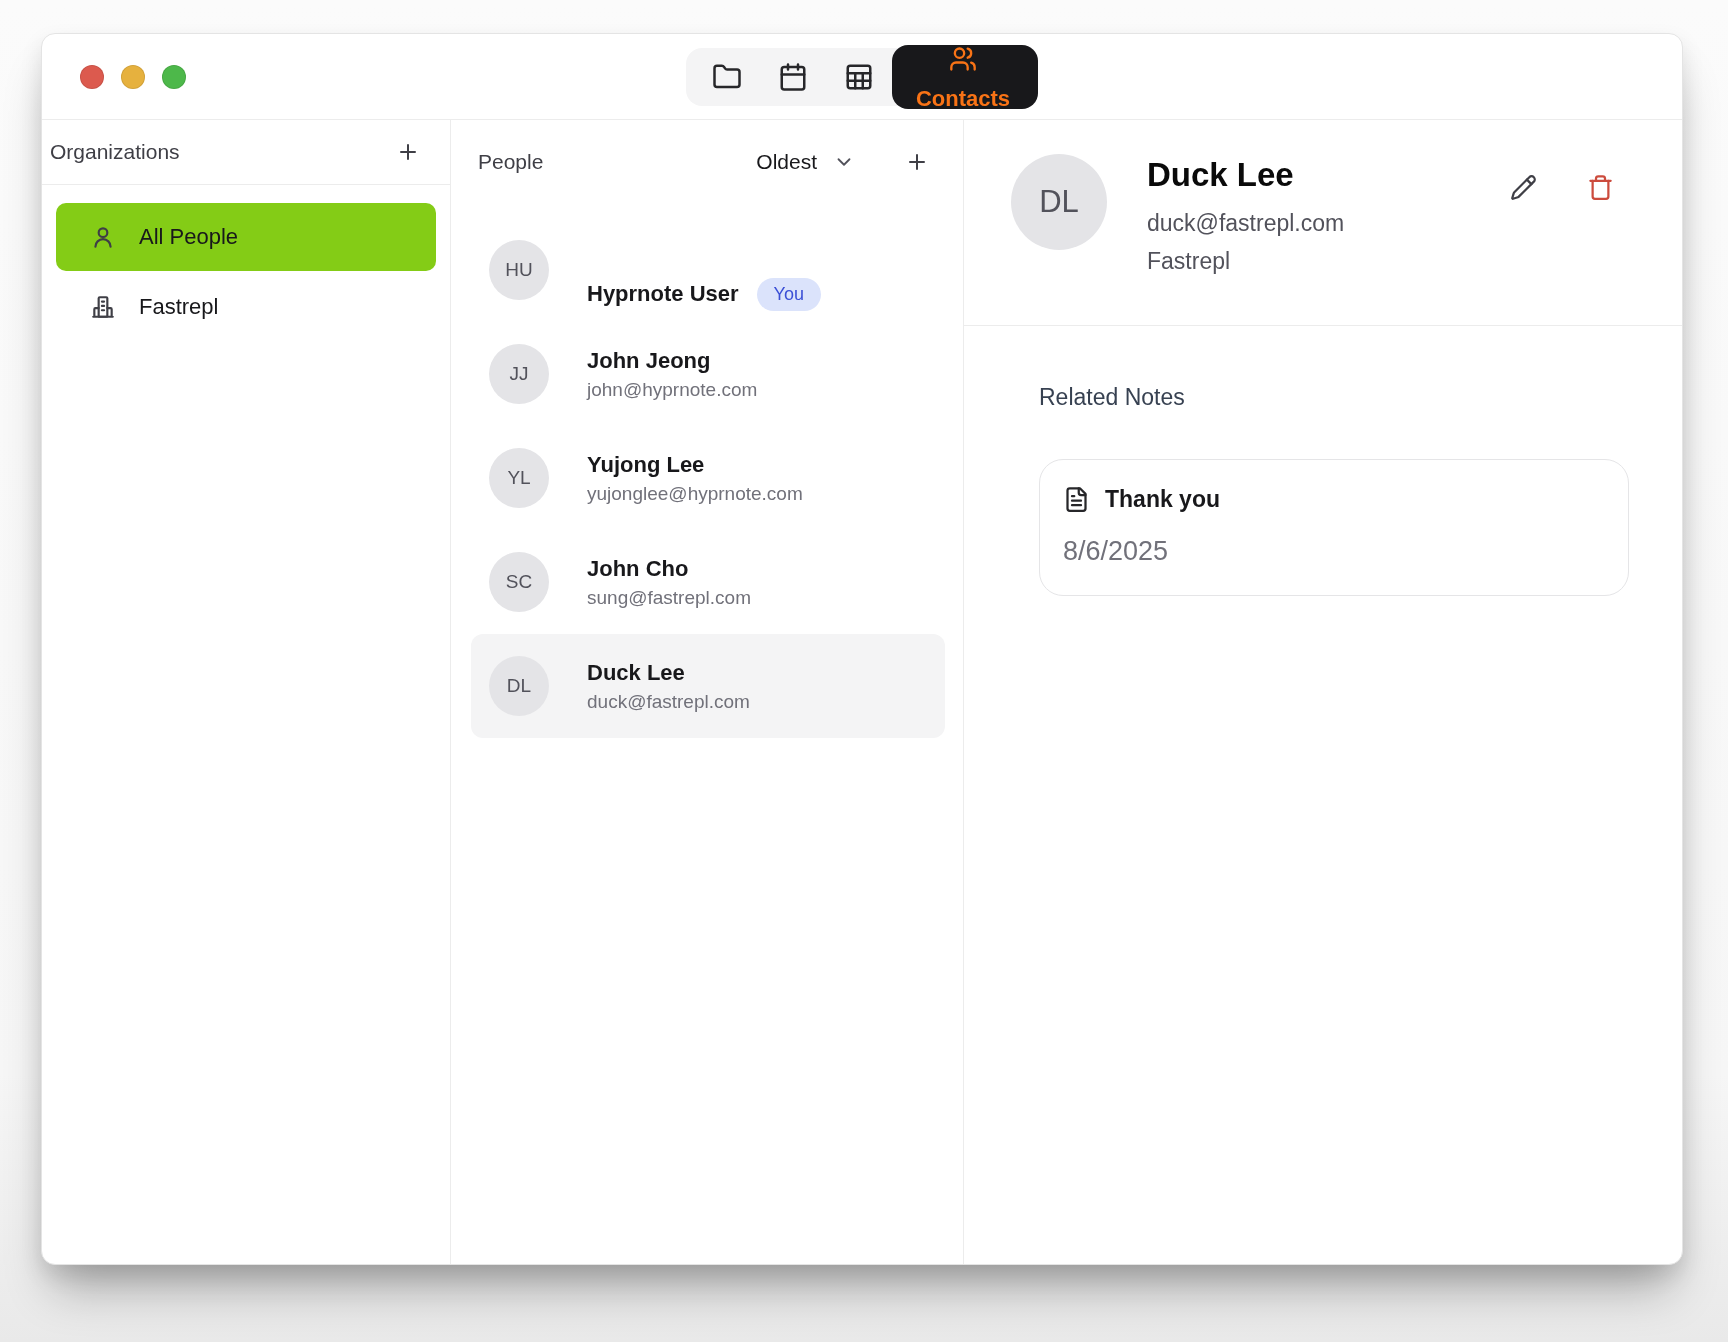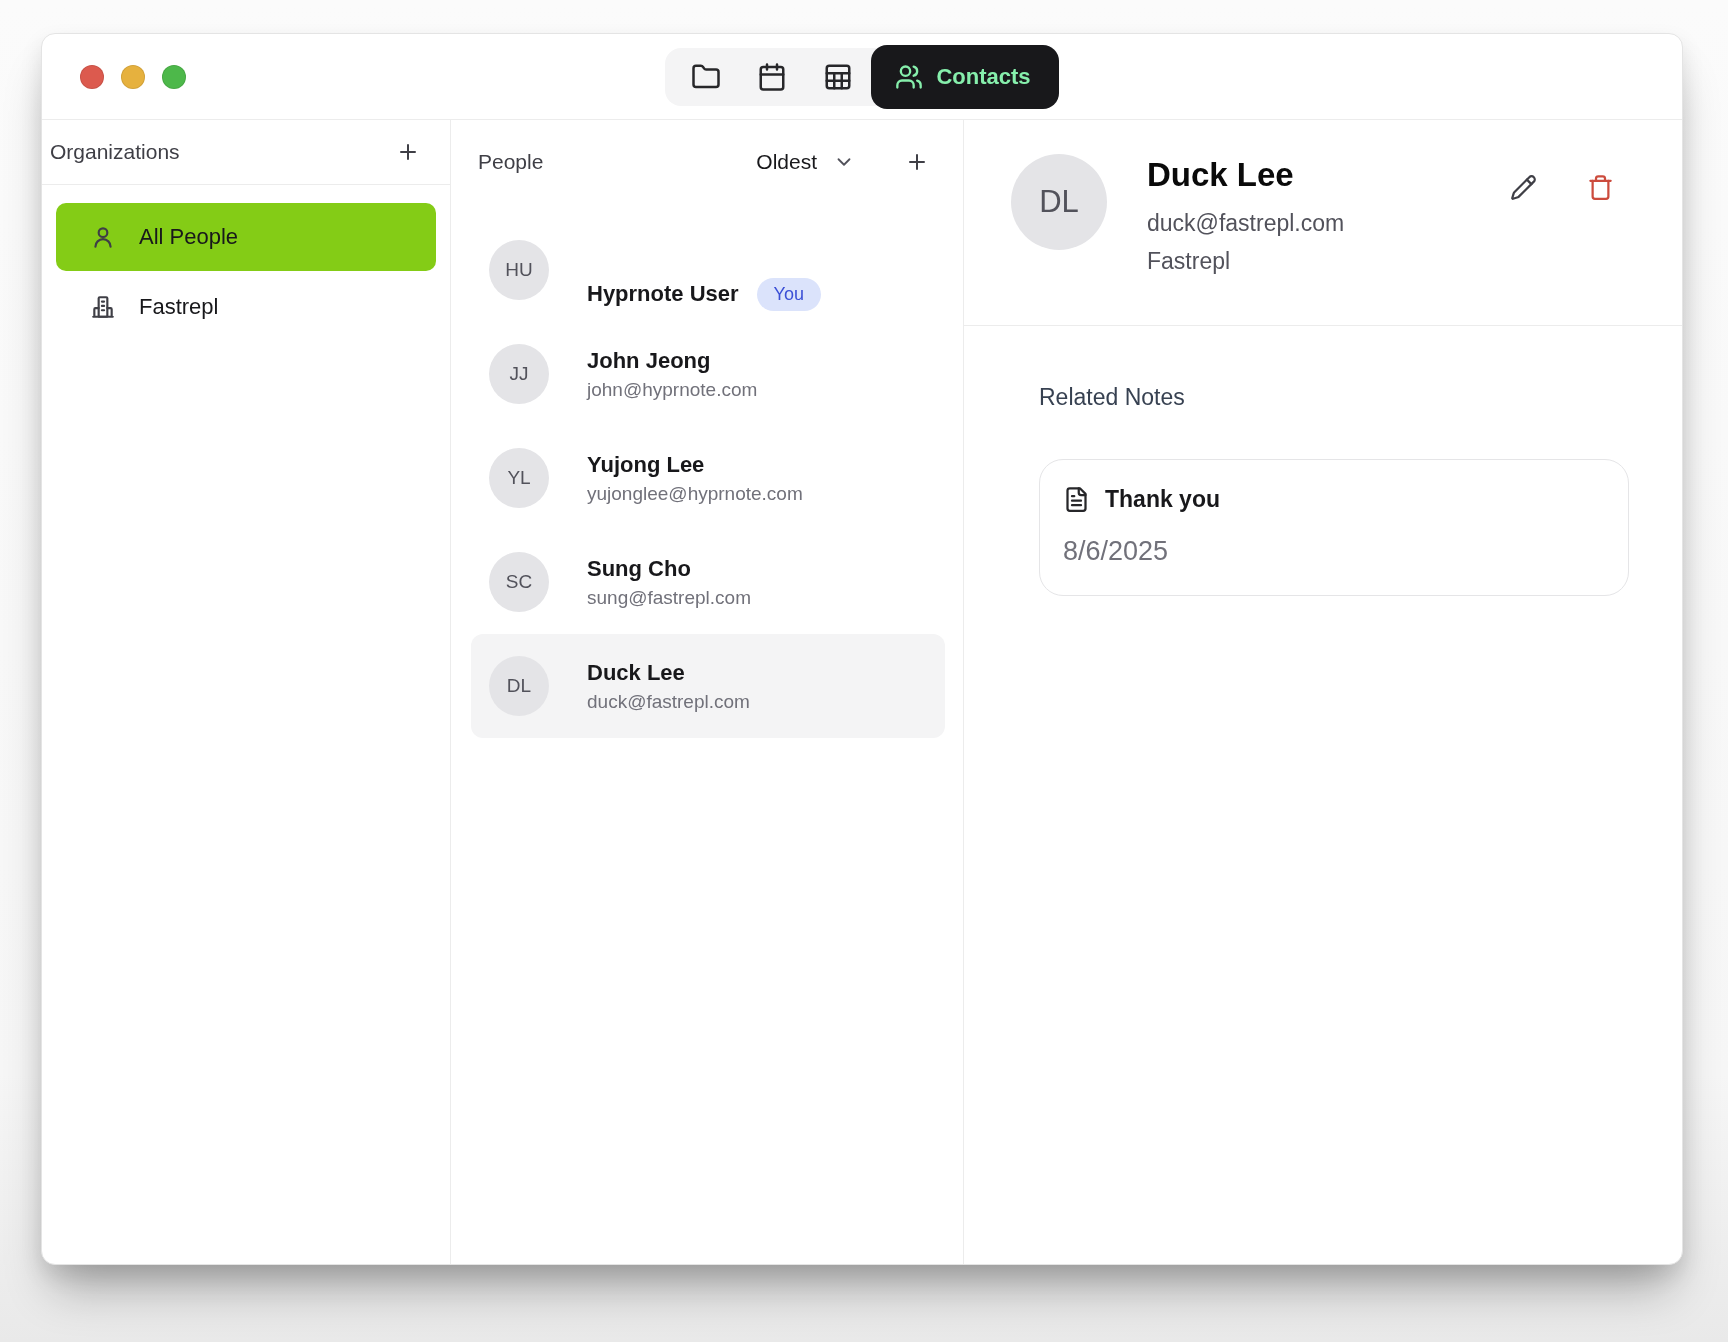--- a/index.html
+++ b/index.html
@@ -22,23 +22,23 @@
   .traffic { position:absolute; left:38px; top:50%; transform:translateY(-50%); display:flex; gap:17px; }
   .light { width:24px; height:24px; border-radius:50%; box-shadow:inset 0 0 0 1px rgba(0,0,0,0.09); }
   .light.red { background:#dc5a4e; }
   .light.yellow { background:#e6b13e; }
   .light.green { background:#4db84a; }
   .tabgroup { background:#f4f4f5; border-radius:16px; height:58px; display:flex; align-items:center; padding-left:8px; }
   .tabbtn { width:66px; height:58px; display:flex; align-items:center; justify-content:center; background:transparent; border:none; cursor:pointer; color:#27272a; }
   .tabbtn svg { width:30px; height:30px; }
   .contacts-pill {
     height:64px; margin:-3px 0; border:none; cursor:pointer;
-    background:#18181b; color:#86efac; border-radius:16px;
+    background:#18181b; color:#f97316; border-radius:16px;
     display:flex; align-items:center; gap:13px; padding:0 28px 0 24px;
-    font-size:22px; font-weight:700; font-family:inherit;
+    font-size:22px; font-weight:700; font-family:inherit;flex-direction:column;
   }
   .contacts-pill svg { width:28px; height:28px; }
   
   .columns { flex:1; display:flex; border-top:1px solid #ececec; min-height:0; }
   .sidebar { width:409px; flex:0 0 409px; border-right:1px solid #ececec; display:flex; flex-direction:column; }
   .peoplecol { width:513px; flex:0 0 513px; border-right:1px solid #ececec; display:flex; flex-direction:column; }
   .detailcol { flex:1; display:flex; flex-direction:column; }
   
   .side-head { height:65px; flex:0 0 65px; display:flex; align-items:center; justify-content:space-between; padding:0 26px 0 8px; border-bottom:1px solid #ececec; }
   .side-title { font-size:21px; color:#3f3f46; }
@@ -207,21 +207,21 @@
           <div class="avatar">YL</div>
           <div>
             <div class="p-name">Yujong Lee</div>
             <div class="p-email">yujonglee@hyprnote.com</div>
           </div>
         </div>
 
         <div class="person-row">
           <div class="avatar">SC</div>
           <div>
-            <div class="p-name">Sung Cho</div>
+            <div class="p-name">John Cho</div>
             <div class="p-email">sung@fastrepl.com</div>
           </div>
         </div>
 
         <div class="person-row selected">
           <div class="avatar">DL</div>
           <div>
             <div class="p-name">Duck Lee</div>
             <div class="p-email">duck@fastrepl.com</div>
           </div>

